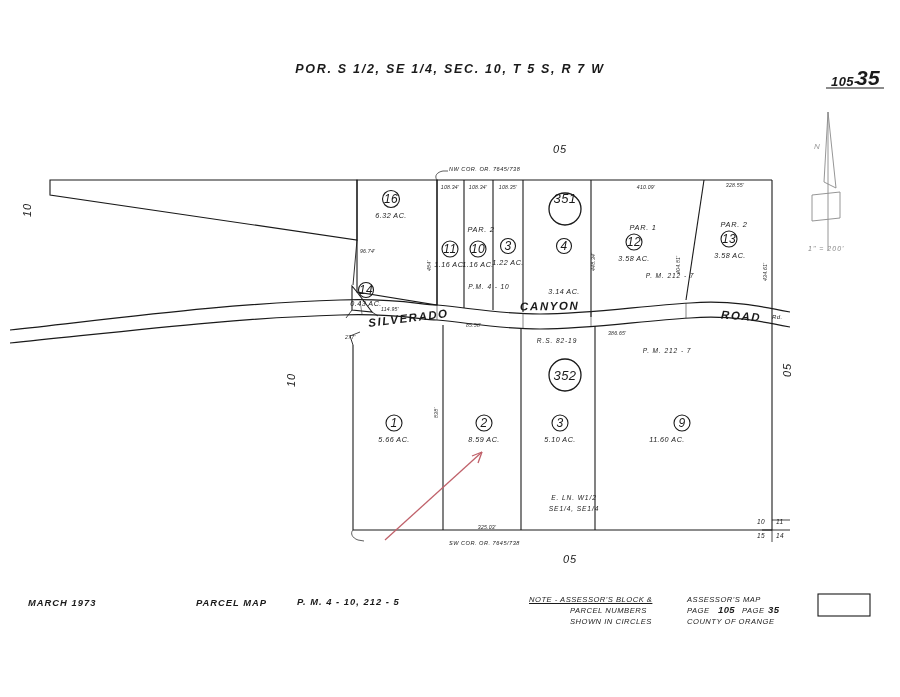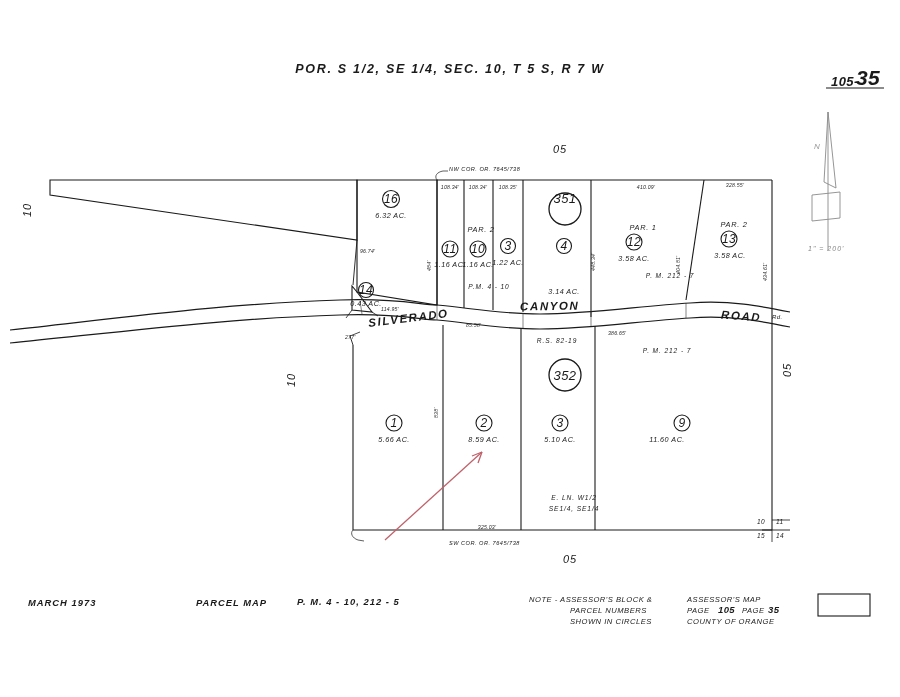--- a/index.html
+++ b/index.html
@@ -307,21 +307,21 @@
   <div class="txt roadname" style="left:721px; top:310px; transform: rotate(4deg);">ROAD</div>
   <div class="txt" style="left:772px; top:314px; font-size:6px; font-style:italic;">Rd.</div>
 
   <div class="txt pmref ctr" style="left:574px; top:497px;">E. LN. W1/2</div>
   <div class="txt pmref ctr" style="left:574px; top:508px;">SE1/4, SE1/4</div>
 
   <div class="txt legend-txt" style="left:28px; top:597px;">MARCH 1973</div>
   <div class="txt legend-txt" style="left:196px; top:597px;">PARCEL MAP</div>
   <div class="txt legend-txt" style="left:297px; top:596px;">P. M.  4 - 10, 212 - 5</div>
 
-  <div class="txt note-txt" style="left:529px; top:595px;">NOTE - ASSESSOR'S BLOCK &amp;</div>
+  <div class="txt note-txt" style="left:529px; top:595px;text-decoration:underline;">NOTE - ASSESSOR'S BLOCK &amp;</div>
   <div class="txt note-txt" style="left:570px; top:606px;">PARCEL NUMBERS</div>
   <div class="txt note-txt" style="left:570px; top:617px;">SHOWN IN CIRCLES</div>
 
   <div class="txt note-txt" style="left:687px; top:595px;">ASSESSOR'S MAP</div>
   <div class="txt note-txt" style="left:687px; top:606px;">PAGE</div>
   <div class="txt" style="left:718px; top:604px; font-size:9.5px; font-weight:bold; font-style:italic;">105</div>
   <div class="txt note-txt" style="left:742px; top:606px;">PAGE</div>
   <div class="txt" style="left:768px; top:604px; font-size:9.5px; font-weight:bold; font-style:italic;">35</div>
   <div class="txt note-txt" style="left:687px; top:617px;">COUNTY OF ORANGE</div>
 

